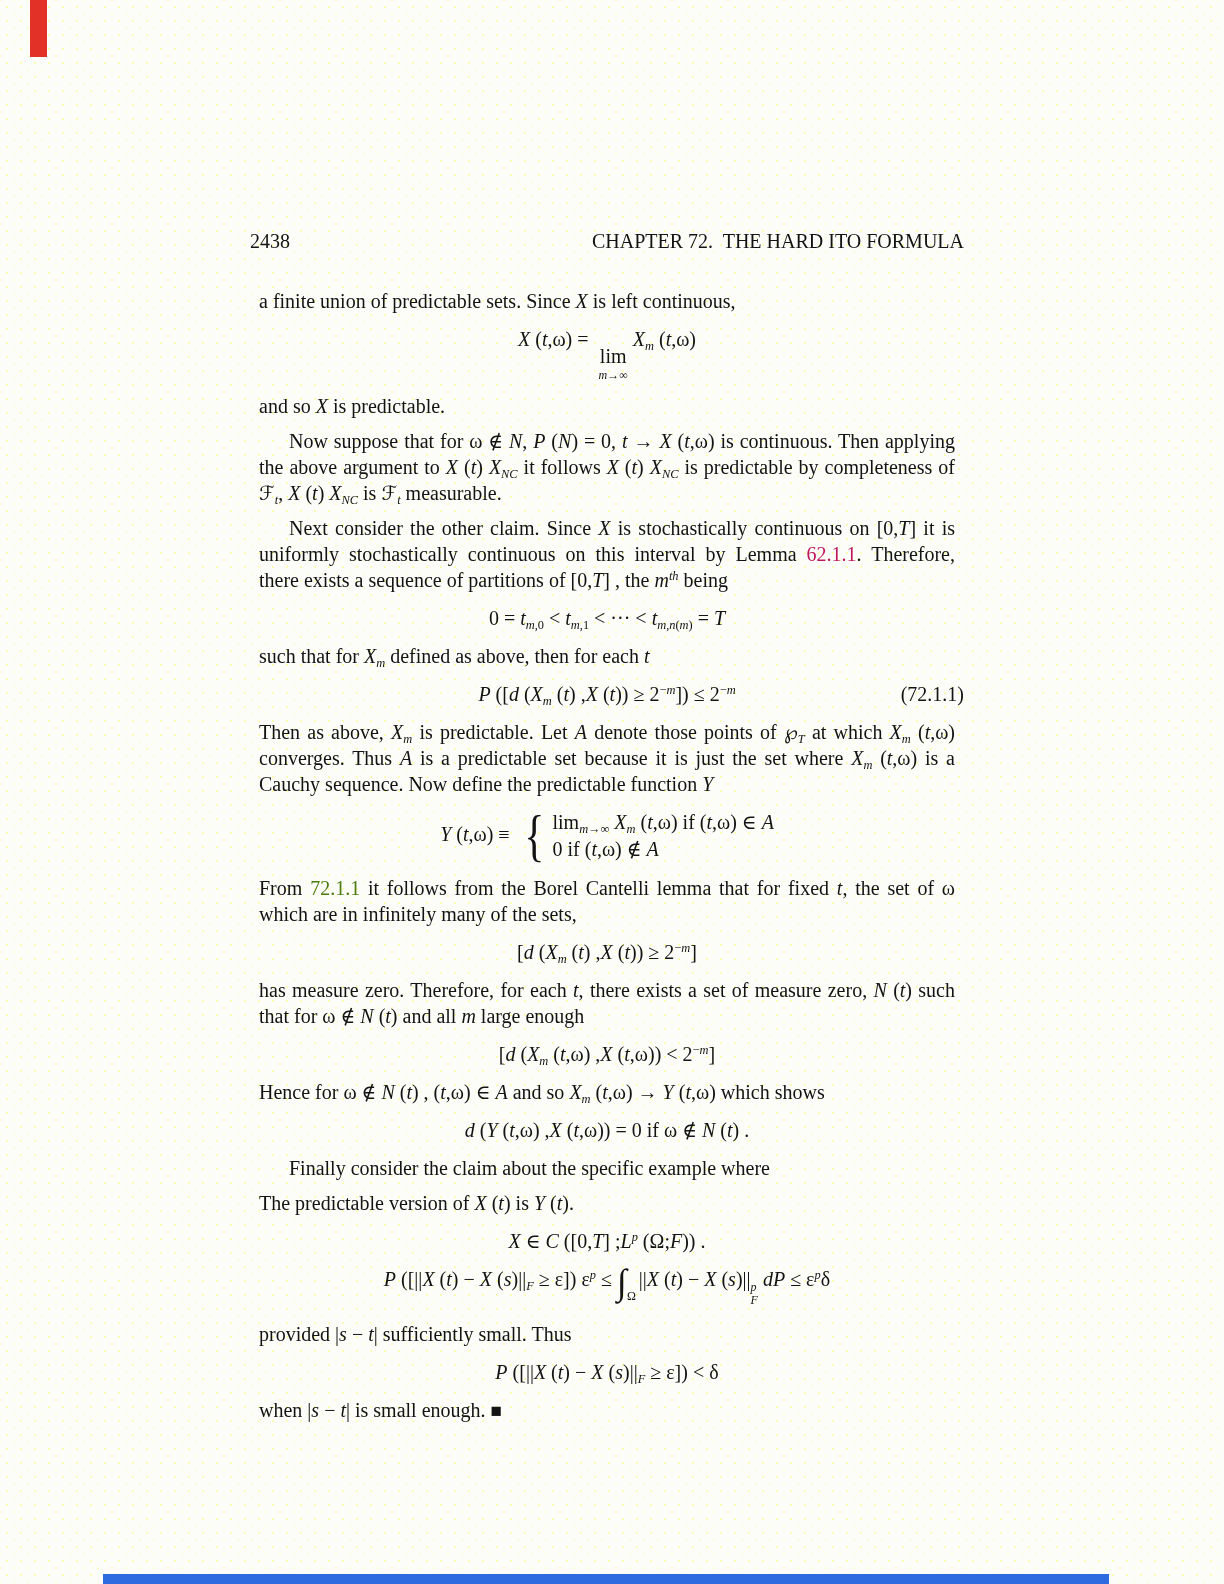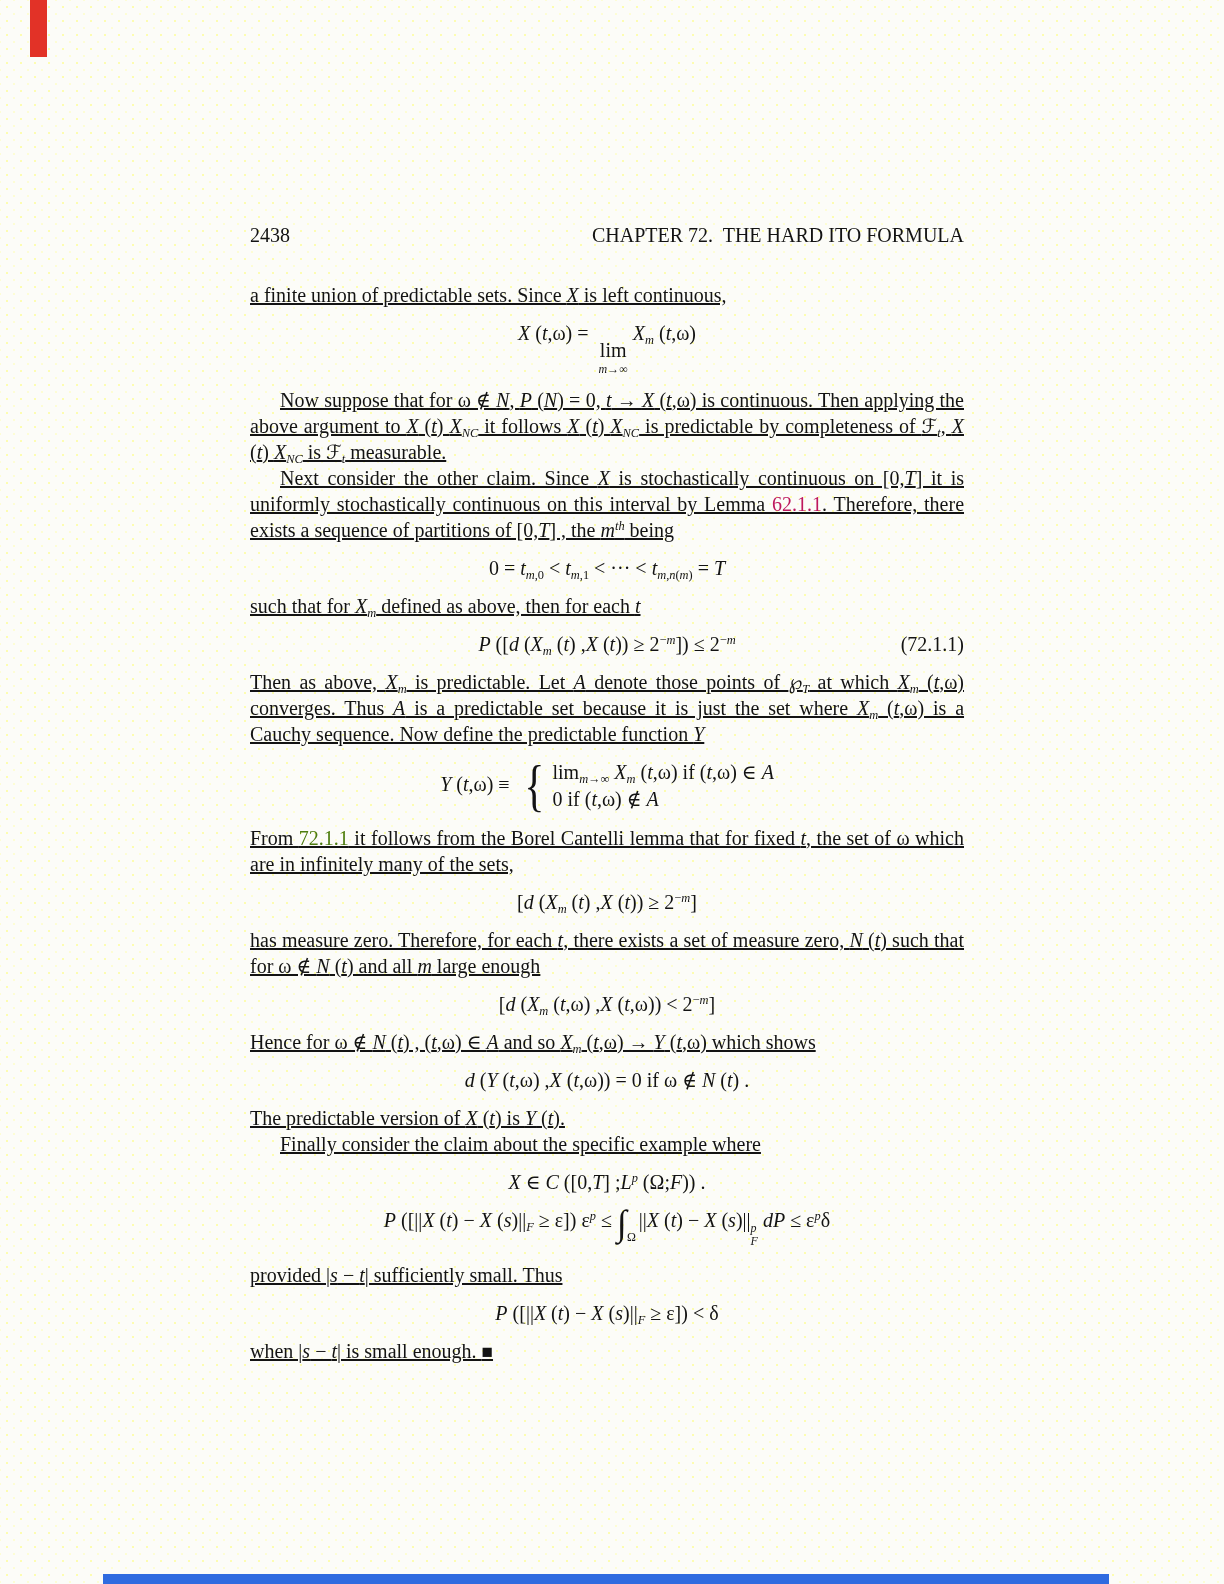--- a/index.html
+++ b/index.html
@@ -8,25 +8,25 @@
     background-color:#fcfcf8;
     background-image:
       radial-gradient(circle, rgba(255,255,70,.40) .9px, rgba(255,255,70,0) 1.3px),
       radial-gradient(circle, rgba(255,255,120,.28) .9px, rgba(255,255,120,0) 1.3px);
     background-size:14px 14px,14px 14px;
     background-position:0 0,7px 7px;
     font-family:"Liberation Serif","DejaVu Serif","DejaVu Sans",serif;
     color:#131313;
   }
   .page{
-    position:absolute;left:250px;top:222px;width:714px;
+    position:absolute;left:250px;top:228px;width:714px;
     font-size:20px;line-height:26px;
   }
   .pagehead{display:flex;justify-content:space-between;margin-bottom:34px;white-space:pre;}
-  .p{text-align:justify;margin:0;text-decoration:underline;}
+  .p{text-align:justify;margin:9px;}
   .p.indent{text-indent:30px;}
   .eq{text-align:center;margin:12px 0;position:relative;}
   .eqnum{position:absolute;right:0;top:50%;transform:translateY(-50%);}
   i{font-style:italic;}
   sub,sup{font-size:0.62em;line-height:0;}
   sub{vertical-align:-0.35em;}
   sup{vertical-align:0.55em;}
   .ref{color:#2233cc;cursor:pointer;text-decoration:none;}
   .scr{font-family:"DejaVu Sans","DejaVu Serif",serif;font-style:italic;}
   .limstack{display:inline-flex;flex-direction:column;align-items:center;vertical-align:-0.85em;line-height:1;margin:0 5px;}
@@ -50,41 +50,42 @@
   <div class="pagehead">
     <span>2438</span>
     <span>CHAPTER 72.  THE HARD ITO FORMULA</span>
   </div>
   <div>
       <div class="p">a finite union of predictable sets. Since <i>X</i> is left continuous,</div>
       <div class="eq"><span><i>X</i> (<i>t</i>,ω) = <span class="limstack">
             <span>lim</span>
             <span class="limsub"><i>m</i>→∞</span>
           </span><i>X<sub>m</sub></i> (<i>t</i>,ω)</span></div>
+      <div class="p">and so <i>X</i> is predictable.</div>
       <div class="p indent">Now suppose that for ω ∉ <i>N</i>, <i>P</i> (<i>N</i>) = 0, <i>t</i> → <i>X</i> (<i>t</i>,ω) is continuous. Then applying the above argument to <i>X</i> (<i>t</i>) <i>X</i><sub><i>NC</i></sub> it follows <i>X</i> (<i>t</i>) <i>X</i><sub><i>NC</i></sub> is predictable by completeness of <span class="scr">ℱ</span><sub><i>t</i></sub>, <i>X</i> (<i>t</i>) <i>X</i><sub><i>NC</i></sub> is <span class="scr">ℱ</span><sub><i>t</i></sub> measurable.</div>
       <div class="p indent">Next consider the other claim. Since <i>X</i> is stochastically continuous on [0,<i>T</i>] it is uniformly stochastically continuous on this interval by Lemma <span class="ref" style="color: #be185d;">62.1.1</span>. Therefore, there exists a sequence of partitions of [0,<i>T</i>] , the <i>m<sup>th</sup></i> being</div>
       <div class="eq"><span>0 = <i>t</i><sub><i>m</i>,0</sub> &lt; <i>t</i><sub><i>m</i>,1</sub> &lt; ··· &lt; <i>t</i><sub><i>m</i>,<i>n</i>(<i>m</i>)</sub> = <i>T</i></span></div>
       <div class="p">such that for <i>X<sub>m</sub></i> defined as above, then for each <i>t</i></div>
       <div class="eq"><span><i>P</i> ([<i>d</i> (<i>X<sub>m</sub></i> (<i>t</i>) ,<i>X</i> (<i>t</i>)) ≥ 2<sup>−<i>m</i></sup>]) ≤ 2<sup>−<i>m</i></sup></span><span class="eqnum">(72.1.1)</span></div>
       <div class="p">Then as above, <i>X<sub>m</sub></i> is predictable.  Let <i>A</i> denote those points of <span class="scr">℘</span><sub><i>T</i></sub> at which <i>X<sub>m</sub></i> (<i>t</i>,ω) converges. Thus <i>A</i> is a predictable set because it is just the set where <i>X<sub>m</sub></i> (<i>t</i>,ω) is a Cauchy sequence. Now define the predictable function <i>Y</i></div>
       <div class="eq"><span><i>Y</i> (<i>t</i>,ω) ≡ <span class="caseswrap">
             <span class="brace">{</span>
             <span class="cases">
               <span>lim<sub><i>m</i>→∞</sub> <i>X<sub>m</sub></i> (<i>t</i>,ω) if (<i>t</i>,ω) ∈ <i>A</i></span>
               <span>0 if (<i>t</i>,ω) ∉ <i>A</i></span>
             </span>
           </span></span></div>
       <div class="p">From <span class="ref" style="color: #4d7c0f;">72.1.1</span> it follows from the Borel Cantelli lemma that for fixed <i>t</i>, the set of ω which are in infinitely many of the sets,</div>
       <div class="eq"><span>[<i>d</i> (<i>X<sub>m</sub></i> (<i>t</i>) ,<i>X</i> (<i>t</i>)) ≥ 2<sup>−<i>m</i></sup>]</span></div>
       <div class="p">has measure zero.  Therefore, for each <i>t</i>, there exists a set of measure zero, <i>N</i> (<i>t</i>) such that for ω ∉ <i>N</i> (<i>t</i>) and all <i>m</i> large enough</div>
       <div class="eq"><span>[<i>d</i> (<i>X<sub>m</sub></i> (<i>t</i>,ω) ,<i>X</i> (<i>t</i>,ω)) &lt; 2<sup>−<i>m</i></sup>]</span></div>
       <div class="p">Hence for ω ∉ <i>N</i> (<i>t</i>) , (<i>t</i>,ω) ∈ <i>A</i> and so <i>X<sub>m</sub></i> (<i>t</i>,ω) → <i>Y</i> (<i>t</i>,ω) which shows</div>
       <div class="eq"><span><i>d</i> (<i>Y</i> (<i>t</i>,ω) ,<i>X</i> (<i>t</i>,ω)) = 0 if ω ∉ <i>N</i> (<i>t</i>) .</span></div>
+      <div class="p indent">Finally consider the claim about the specific example where</div>
       <div class="p">The predictable version of <i>X</i> (<i>t</i>) is <i>Y</i> (<i>t</i>).</div>
-      <div class="p indent">Finally consider the claim about the specific example where</div>
       <div class="eq"><span><i>X</i> ∈ <i>C</i> ([0,<i>T</i>] ;<i>L<sup>p</sup></i> (Ω;<i>F</i>)) .</span></div>
       <div class="eq"><span><i>P</i> ([||<i>X</i> (<i>t</i>) − <i>X</i> (<i>s</i>)||<sub><i>F</i></sub> ≥ ε]) ε<sup><i>p</i></sup> ≤ <span class="int">∫</span><span class="intsub">Ω</span>||<i>X</i> (<i>t</i>) − <i>X</i> (<i>s</i>)||<span class="stack">
             <span>p</span>
             <span>F</span>
           </span> <i>dP</i> ≤ ε<sup><i>p</i></sup>δ</span></div>
       <div class="p">provided |<i>s</i> − <i>t</i>| sufficiently small. Thus</div>
       <div class="eq"><span><i>P</i> ([||<i>X</i> (<i>t</i>) − <i>X</i> (<i>s</i>)||<sub><i>F</i></sub> ≥ ε]) &lt; δ</span></div>
       <div class="p">when |<i>s</i> − <i>t</i>| is small enough. <span class="qed">■</span></div>
     </div>
 </div>

